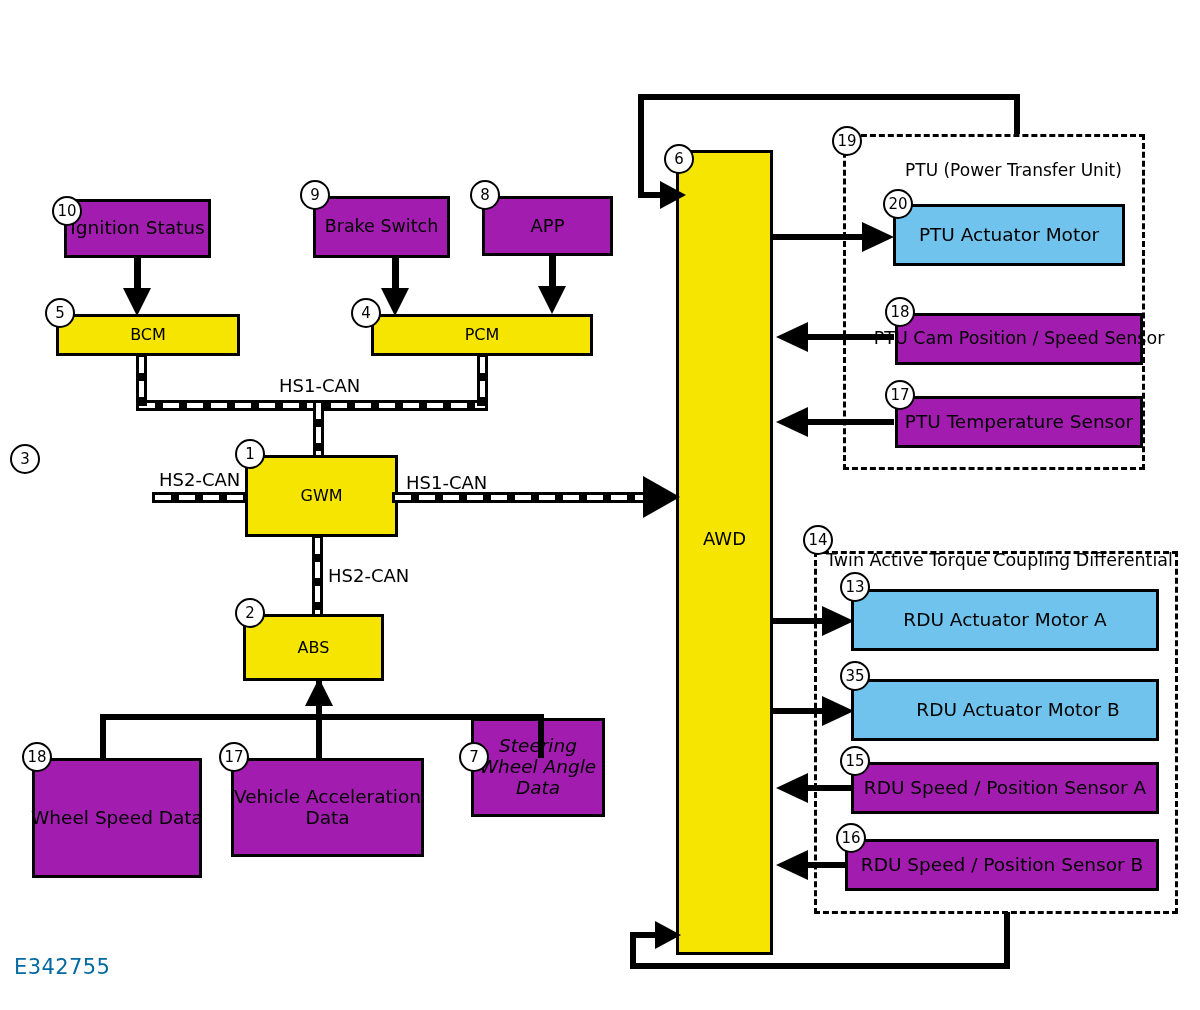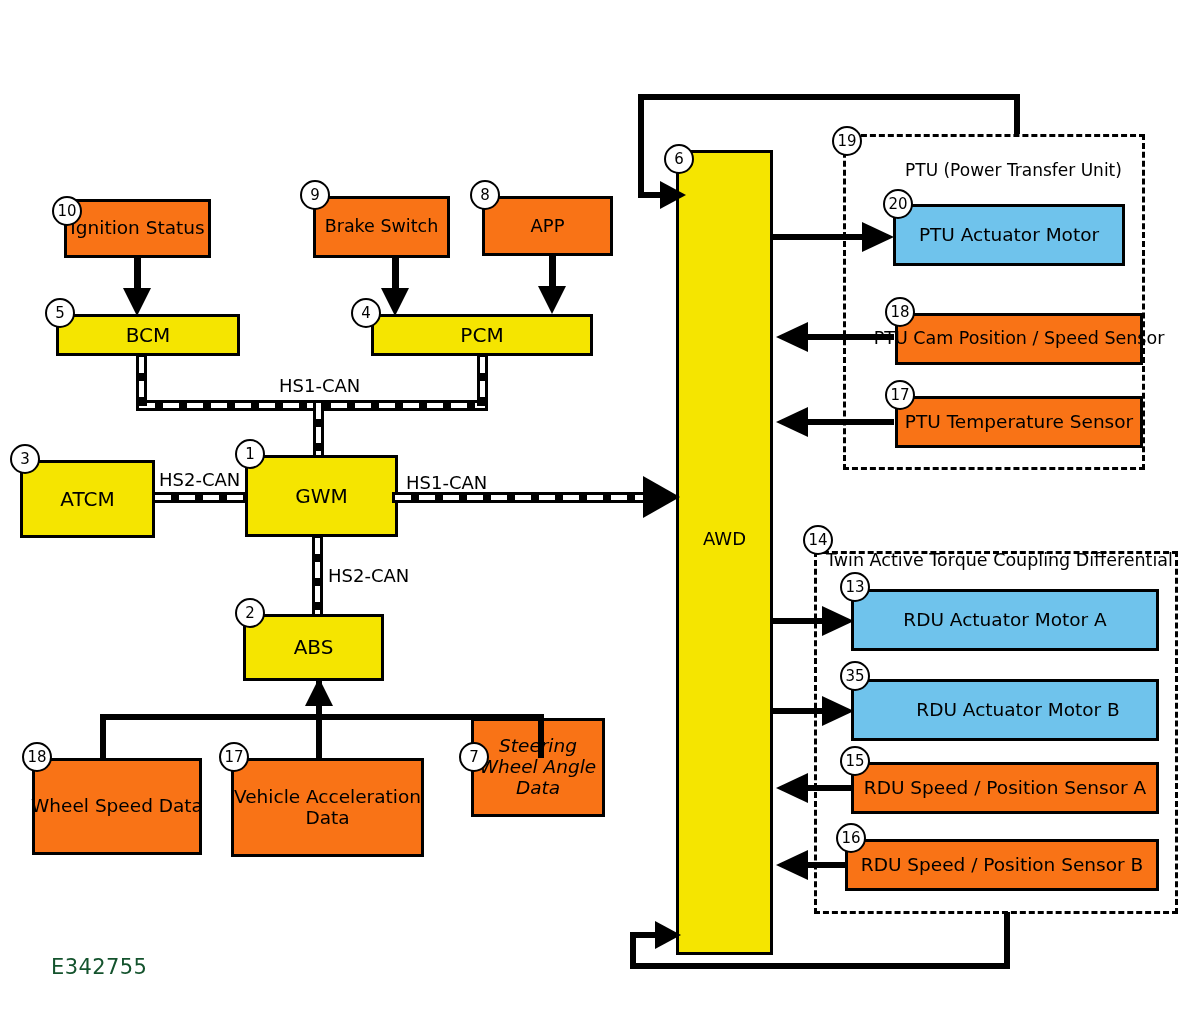--- a/index.html
+++ b/index.html
@@ -16,27 +16,27 @@
     box-sizing:border-box;
     border:3px solid #000000;
     display:flex;
     align-items:center;
     justify-content:center;
     text-align:center;
     line-height:1.12;
     color:#000000;
     white-space:nowrap;
   }
-  .green{background:#f97316;}
+  .green{background:#a21caf;}
   .yellow{background:#f5e500;}
   .blue{background:#6fc3ec;}
   .lbl{pointer-events:none;}
   .t17{font-size:17.5px;}
   .t18{font-size:18.5px;}
-  .t20{font-size:20px;}
+  .t20{font-size:16px;}
   .t13{font-size:18px;}
 
   
   .cnum{
     position:absolute;
     box-sizing:border-box;
     width:30px;height:30px;
     border:2.6px solid #000;
     border-radius:50%;
     background:#ffffff;
@@ -93,21 +93,21 @@
     top:3px;bottom:3px;left:3px;width:5px;
     background:repeating-linear-gradient(to bottom,
       #ffffff 0px, #ffffff 16px, #000000 16px, #000000 24px);
   }
   svg.arrows{
     position:absolute;left:0;top:0;width:1200px;height:1010px;
     z-index:20;pointer-events:none;
   }
   .code{
     position:absolute;
-    font-size:21px;color:#14532d;letter-spacing:0.4px;margin-left:37px;
+    font-size:21px;color:#0369a1;letter-spacing:0.4px;
   }
 </style>
 </head>
 <body>
 
 <div id="stage">
 
   <div class="seg" style="left:638px;top:94px;width:382px;height:6px;"></div>
   <div class="seg" style="left:1014px;top:94px;width:6px;height:40px;"></div>
   <div class="seg" style="left:638px;top:94px;width:6px;height:104px;"></div>
@@ -202,33 +202,30 @@
   </div>
 
   <div class="box yellow t20" style="left:56px;top:314px;width:184px;height:42px;">
     <span class="lbl">BCM</span>
   </div>
 
   <div class="box yellow t20" style="left:371px;top:314px;width:222px;height:42px;">
     <span class="lbl">PCM</span>
   </div>
 
-  <div class="box yellow t20" style="left:20px;top:460px;width:135px;height:78px;">
-    <span class="lbl">ATCM</span>
-  </div>
 
   <div class="box yellow t20" style="left:245px;top:455px;width:153px;height:82px;">
     <span class="lbl">GWM</span>
   </div>
 
   <div class="box yellow t20" style="left:243px;top:614px;width:141px;height:67px;">
     <span class="lbl">ABS</span>
   </div>
 
-  <div class="box green t18" style="left:32px;top:758px;width:170px;height:97px;">
+  <div class="box green t18" style="left:32px;top:758px;width:170px;height:120px;">
     <span class="lbl">Wheel Speed Data</span>
   </div>
 
   <div class="box green t18" style="left:231px;top:758px;width:193px;height:99px;white-space:normal;">
     <span class="lbl">Vehicle Acceleration Data</span>
   </div>
 
   <div class="box green t18" style="left:471px;top:718px;width:134px;height:99px;white-space:normal;font-style:italic;">
     <span class="lbl">Steering Wheel Angle Data</span>
   </div>

